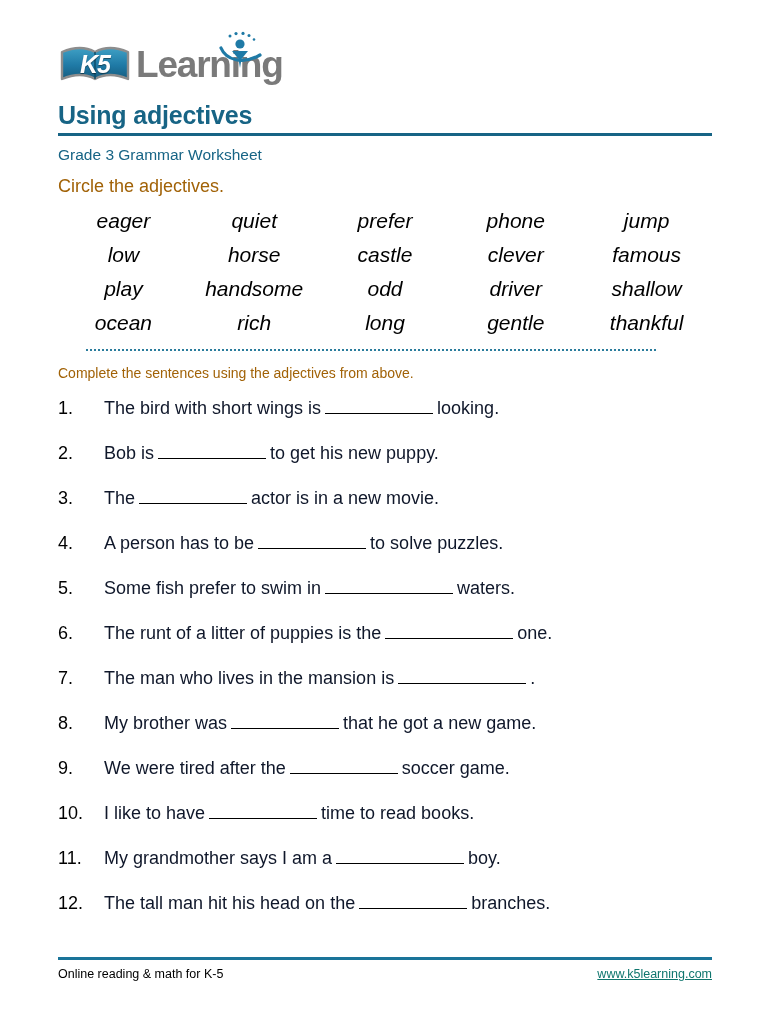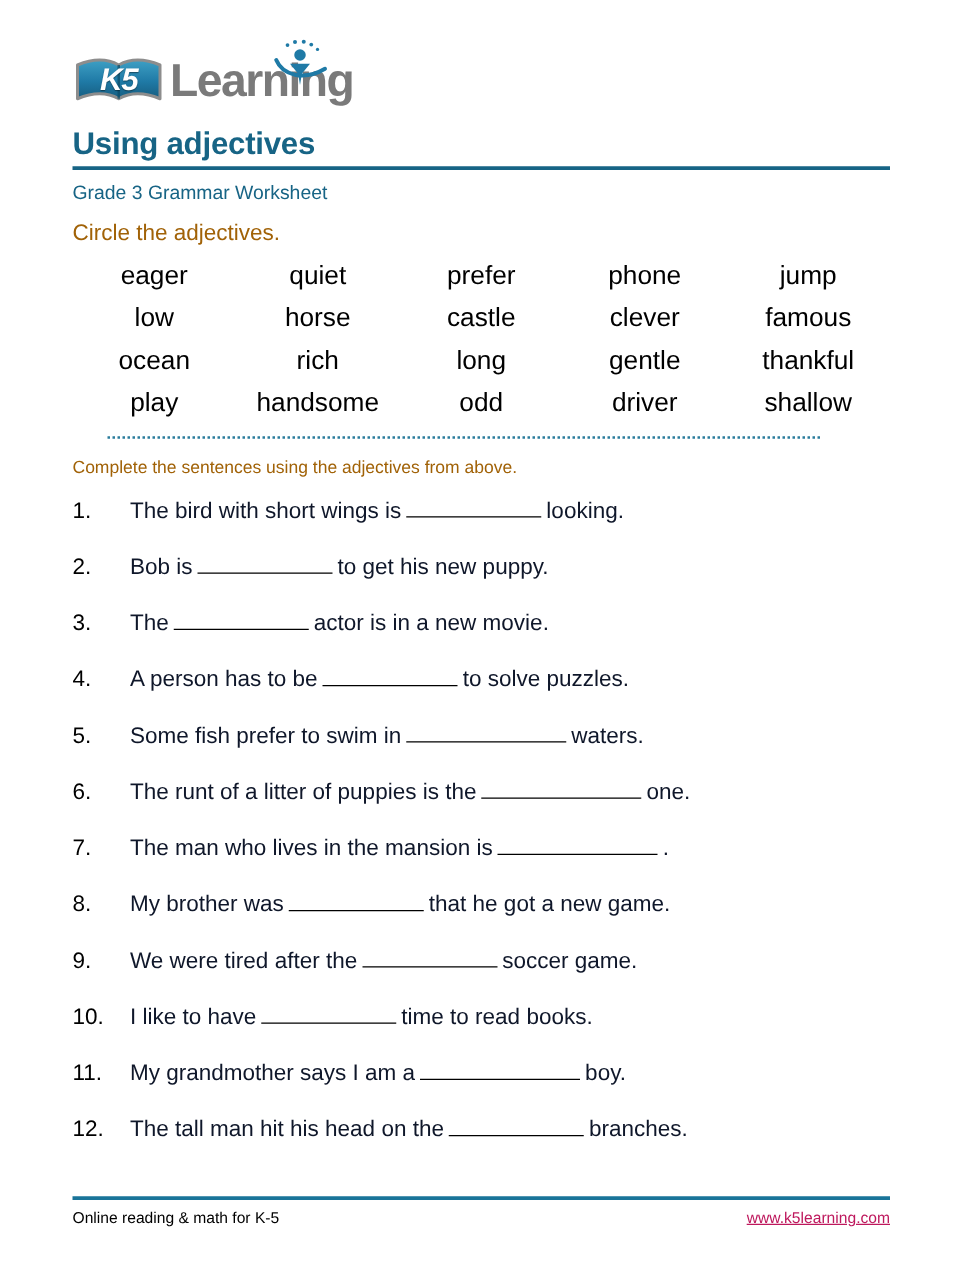--- a/index.html
+++ b/index.html
@@ -112,20 +112,21 @@
   }
 
   
   .word-grid {
     margin-top: 6px;
     width: 654px;
   }
   .word-row {
     display: flex;
     width: 100%;
+    font-style: italic;
   }
   .word-cell {
     flex: 1 1 0;
     text-align: center;
     font-size: 21px;
     line-height: 34px;
     color: #000;
     white-space: nowrap;
   }
 
@@ -196,21 +197,21 @@
   .footer-row {
     display: flex;
     justify-content: space-between;
     align-items: center;
     margin-top: 6px;
     font-size: 12.5px;
     line-height: 16px;
   }
   .footer-left { color: #000; }
   .footer-link {
-    color: #be185d;
+    color: #0f766e;
     text-decoration: underline;
   }
 </style>
 </head>
 <body>
 
 <div class="page">
 
   <div class="logo-row">
     <div class="logo">
@@ -267,35 +268,35 @@
 
     <div class="word-row">
       <div class="word-cell">low</div>
       <div class="word-cell">horse</div>
       <div class="word-cell">castle</div>
       <div class="word-cell">clever</div>
       <div class="word-cell">famous</div>
     </div>
 
     <div class="word-row">
+      <div class="word-cell">play</div>
+      <div class="word-cell">handsome</div>
+      <div class="word-cell">odd</div>
+      <div class="word-cell">driver</div>
+      <div class="word-cell">shallow</div>
+    </div>
+
+    <div class="word-row">
       <div class="word-cell">ocean</div>
       <div class="word-cell">rich</div>
       <div class="word-cell">long</div>
       <div class="word-cell">gentle</div>
       <div class="word-cell">thankful</div>
     </div>
 
-    <div class="word-row">
-      <div class="word-cell">play</div>
-      <div class="word-cell">handsome</div>
-      <div class="word-cell">odd</div>
-      <div class="word-cell">driver</div>
-      <div class="word-cell">shallow</div>
-    </div>
-
   </div>
 
   <div class="dotted-wrap">
     <div class="dotted"></div>
   </div>
 
   <div class="instruction2">Complete the sentences using the adjectives from above.</div>
 
   <div class="questions">
 

